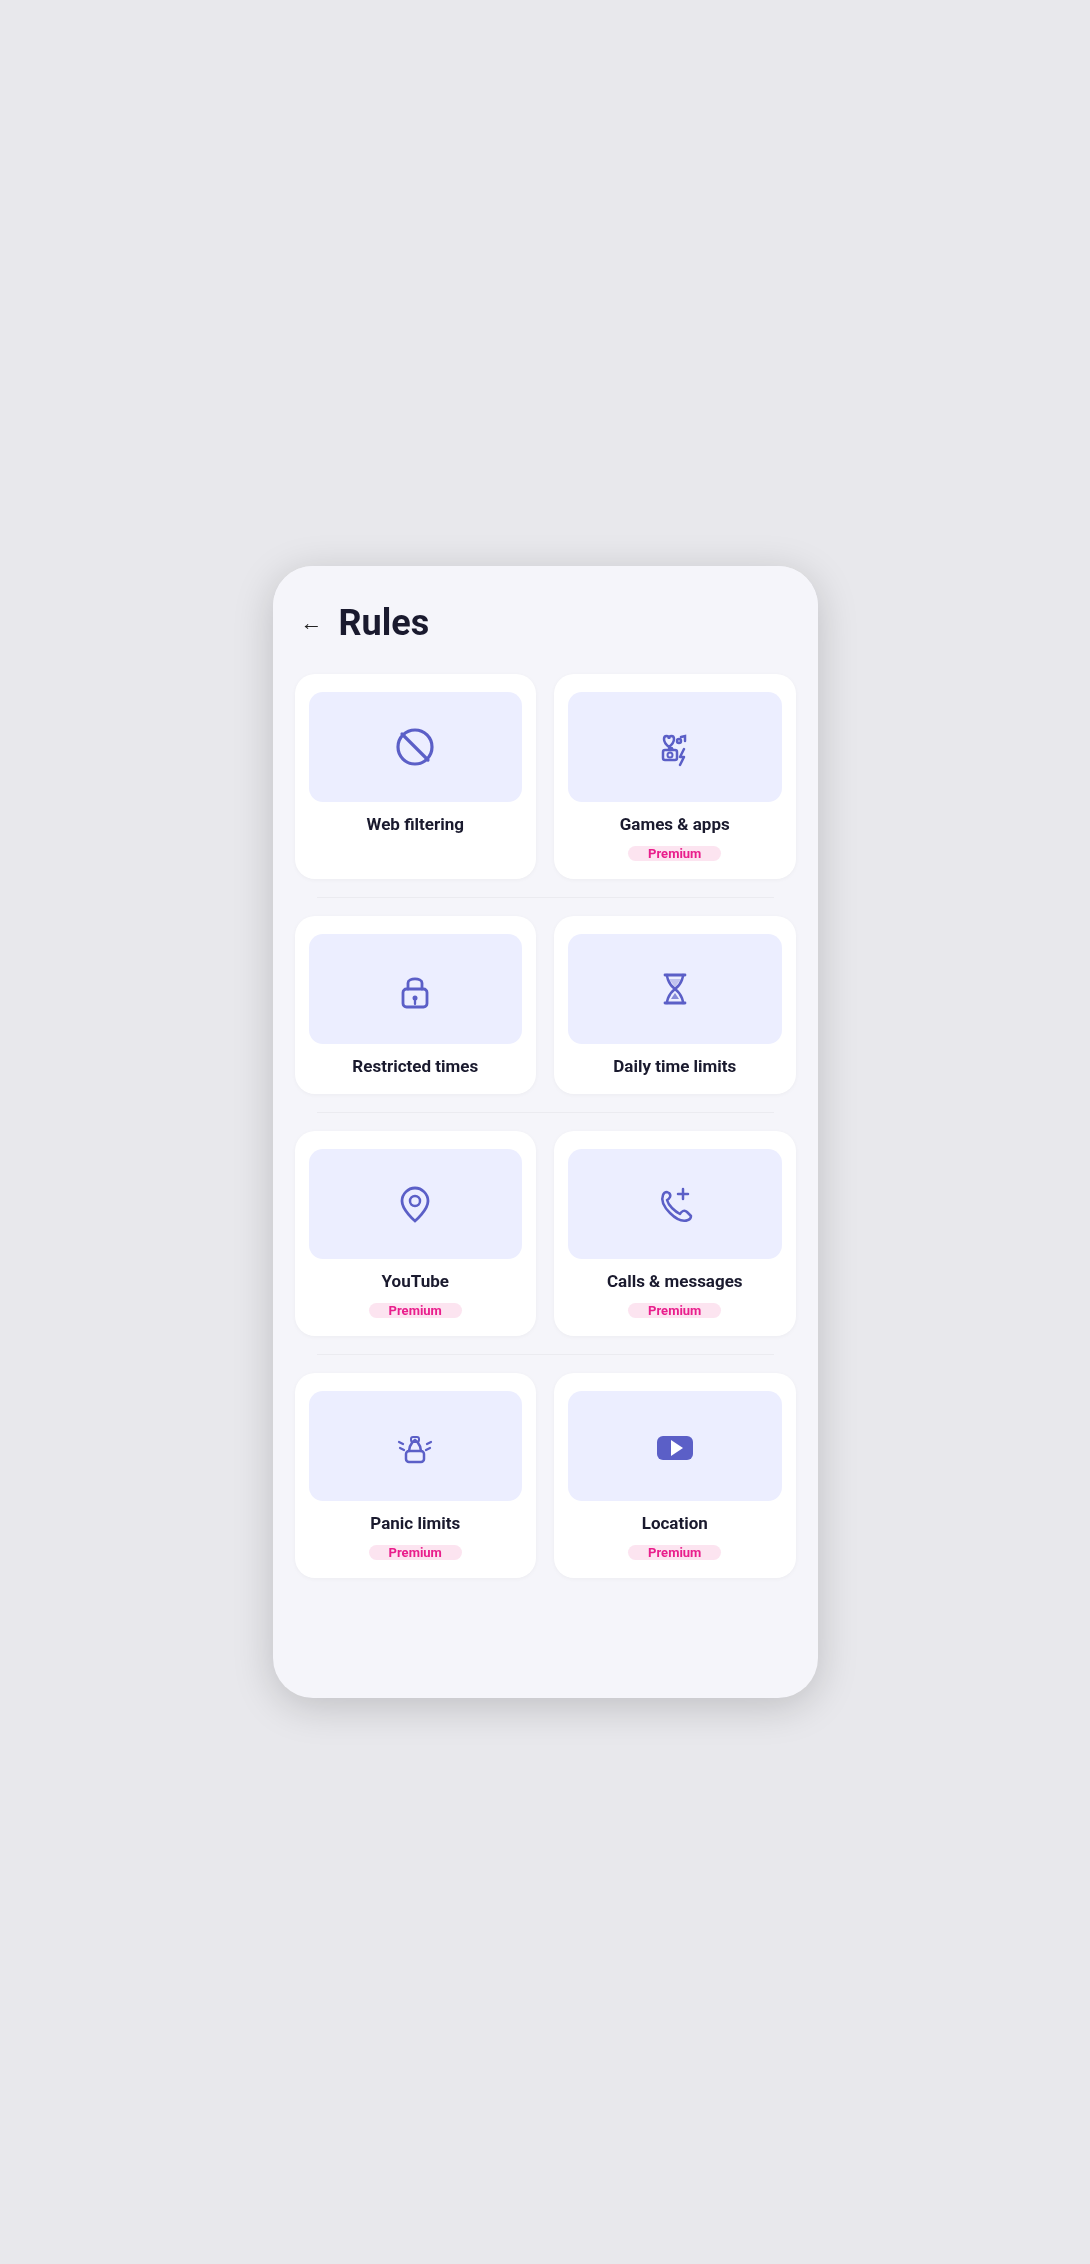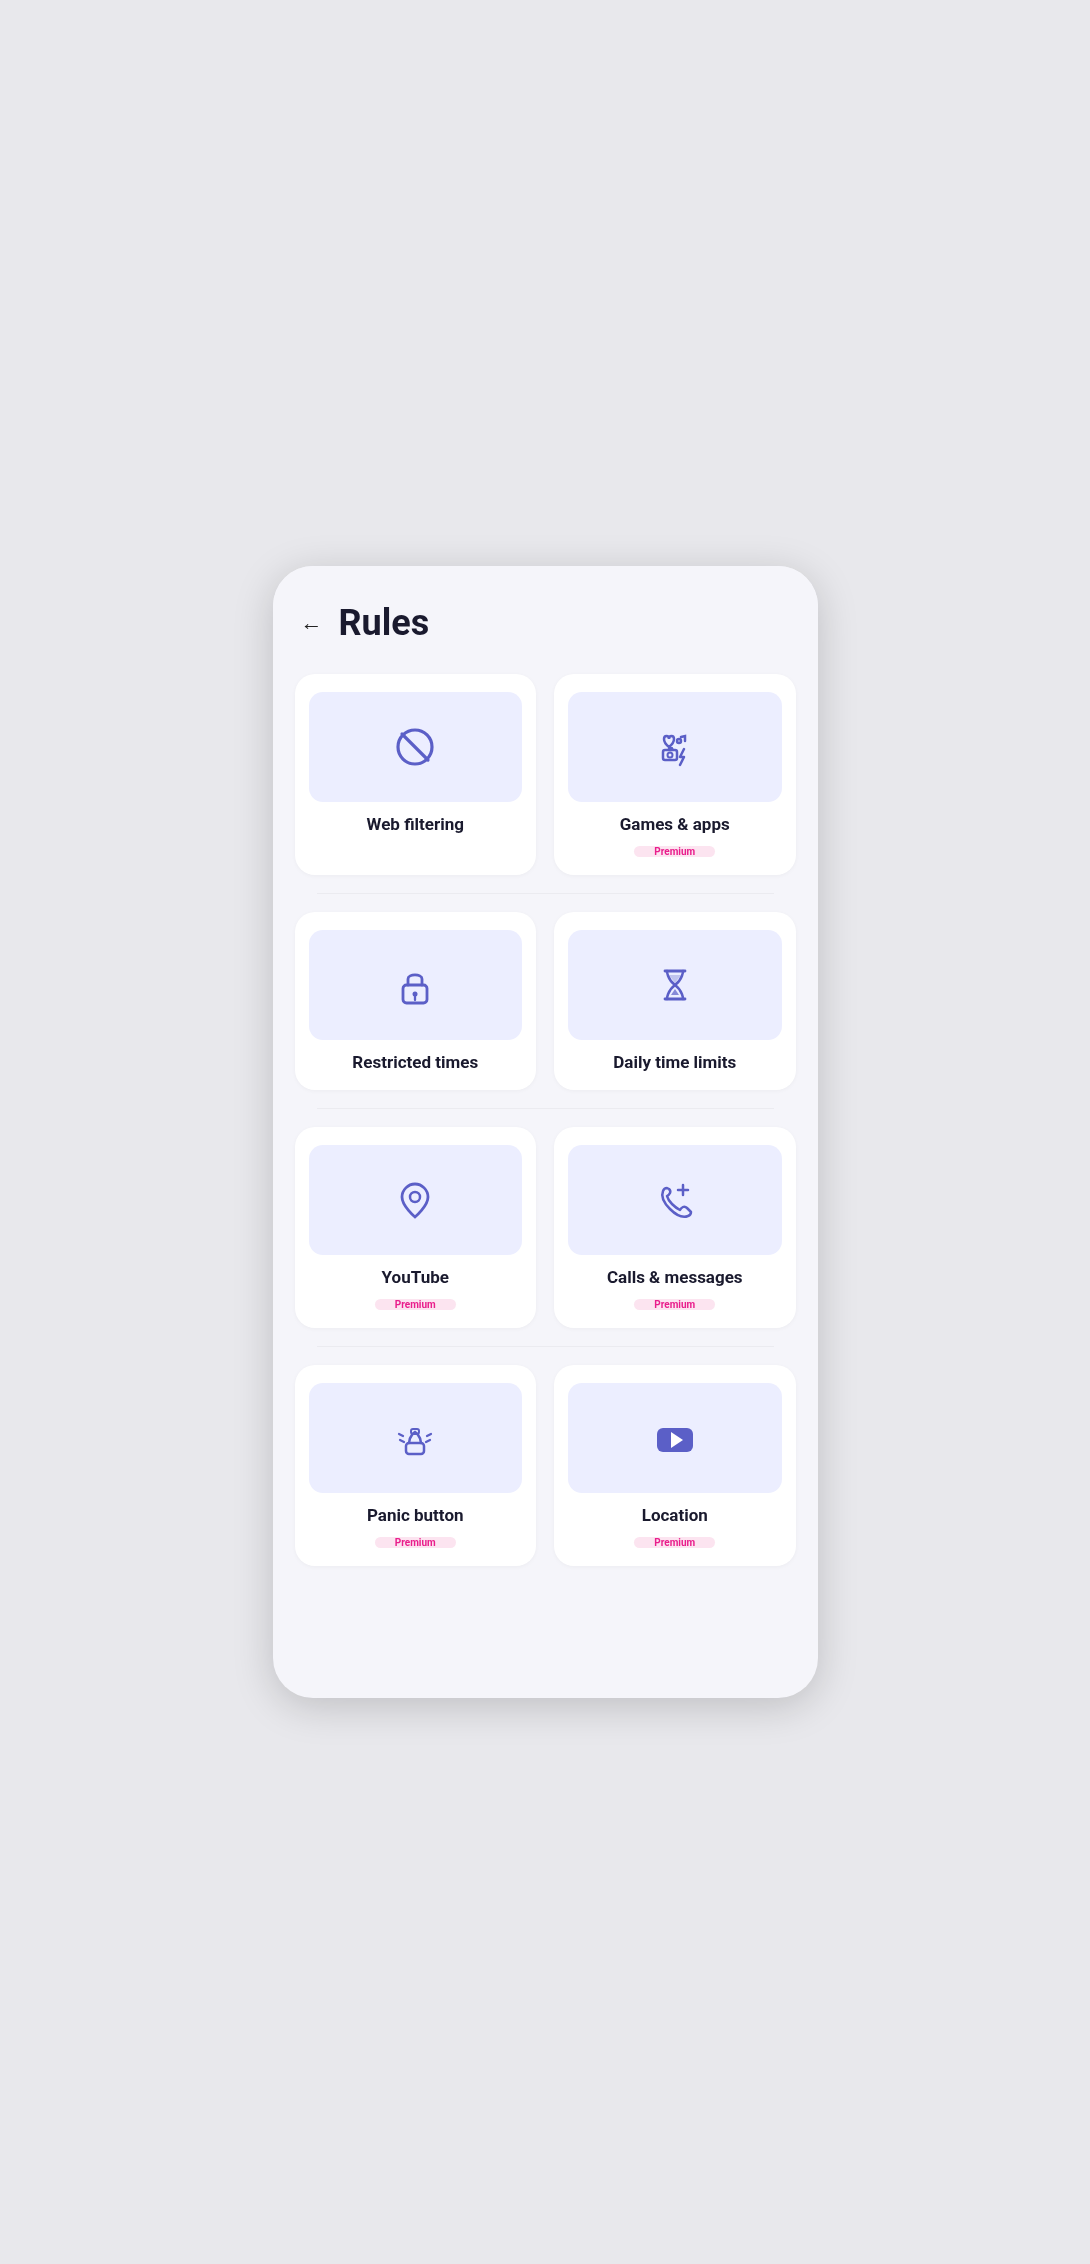--- a/index.html
+++ b/index.html
@@ -89,21 +89,21 @@
       font-weight: 700;
       color: #1a1a2e;
       text-align: center;
     }
 
     .premium-badge {
       background: #fce4f0;
       color: #e91e8c;
       border-radius: 50px;
       padding: 0 20px;
-      font-size: 10px;
+      font-size: 13px;
       font-weight: 700;
       display: inline-block;
     }
 
     svg.icon {
       width: 52px;
       height: 52px;
     }
 
     
@@ -234,21 +234,21 @@
 
               <rect x="22" y="17" width="8" height="5" rx="2" stroke="#5b5fc7" stroke-width="2" fill="none"></rect>
 
               <line x1="11" y1="28" x2="15" y2="30" stroke="#5b5fc7" stroke-width="2.2" stroke-linecap="round"></line>
               <line x1="10" y1="22" x2="14" y2="24" stroke="#5b5fc7" stroke-width="2.2" stroke-linecap="round"></line>
 
               <line x1="41" y1="28" x2="37" y2="30" stroke="#5b5fc7" stroke-width="2.2" stroke-linecap="round"></line>
               <line x1="42" y1="22" x2="38" y2="24" stroke="#5b5fc7" stroke-width="2.2" stroke-linecap="round"></line>
             </svg>
           </div>
-          <span class="card-label">Panic button</span>
+          <span class="card-label">Panic limits</span>
           <span class="premium-badge">Premium</span>
         </div>
 
         <div class="card">
           <div class="icon-box">
             <svg class="icon" viewBox="0 0 52 52" fill="none" xmlns="http://www.w3.org/2000/svg">
               <rect x="8" y="16" width="36" height="24" rx="6" fill="#5b5fc7"></rect>
               <polygon points="22,20 34,28 22,36" fill="white"></polygon>
             </svg>
           </div>

